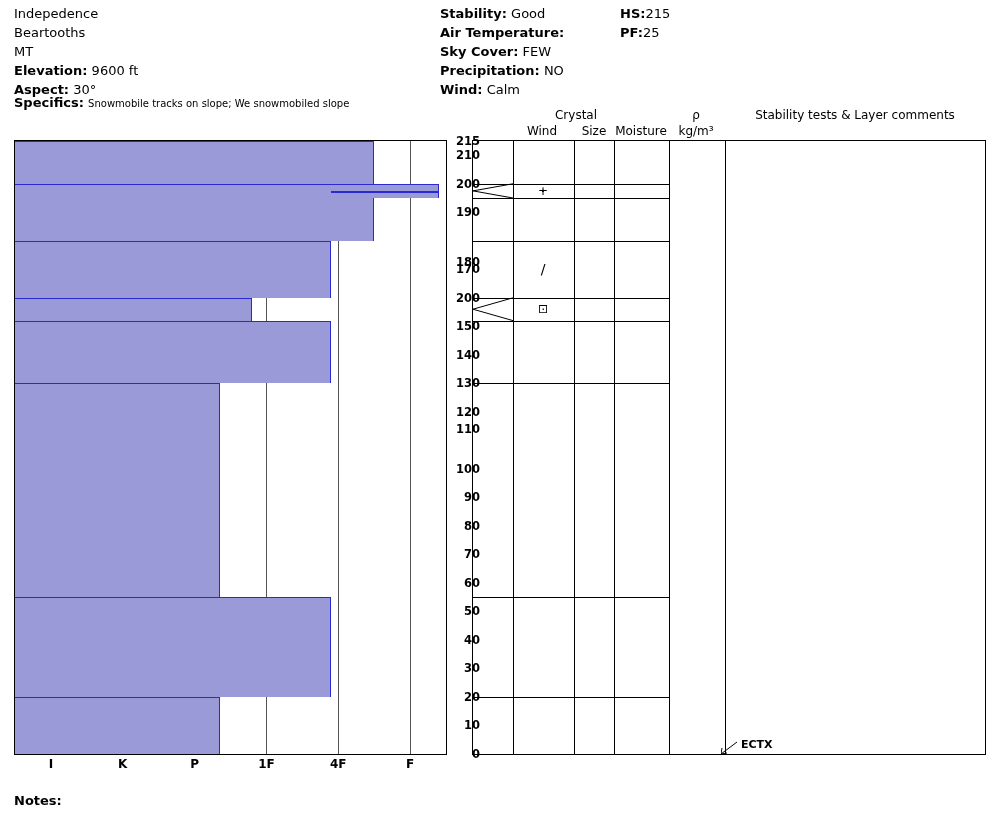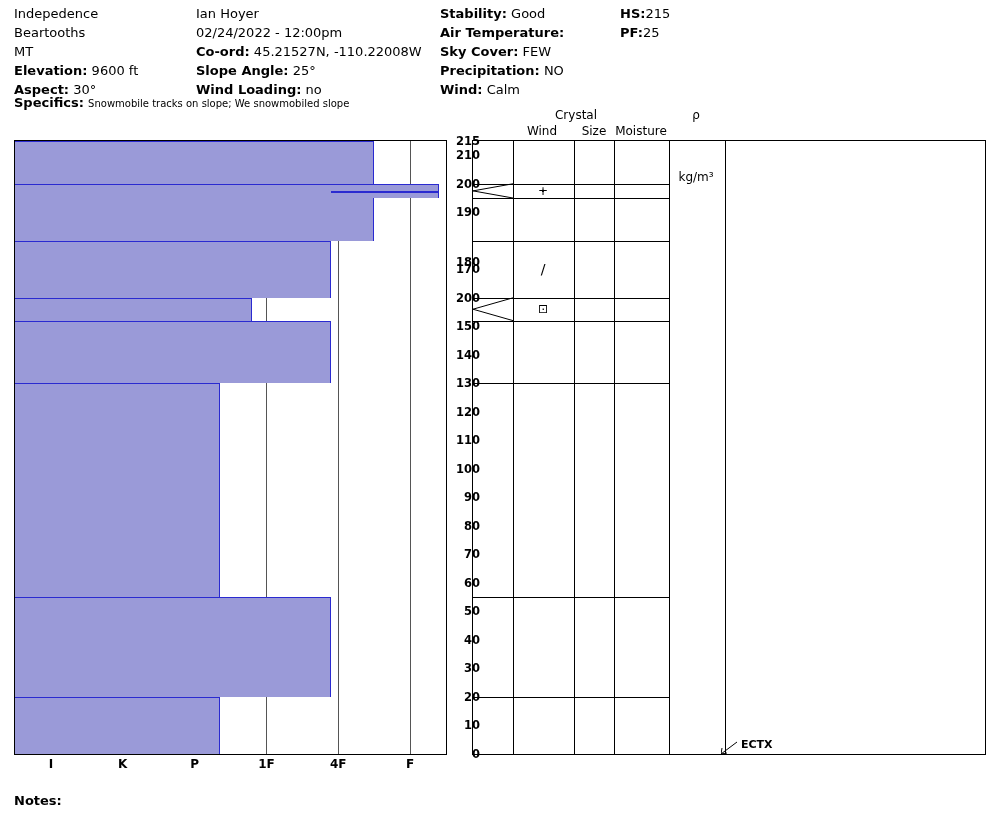--- a/index.html
+++ b/index.html
@@ -164,21 +164,21 @@
   #th-stab    { left: 724px; width: 262px; }
   .th-sub {
     position: absolute;
     top: 124px;
     font-size: 12px;
     text-align: center;
   }
   #ths-form { left: 512px; width: 60px; }
   #ths-size { left: 572px; width: 44px; }
   #ths-moist{ left: 612px; width: 58px; }
-  #ths-rho  { left: 668px; width: 56px; margin-top: 46px; }
+  #ths-rho  { left: 668px; width: 56px; }
 
   .grid-table {
     position: absolute;
     left: 472px;
     top: 140px;
     width: 514px;
     height: 615px;
     border: 1px solid #000;
     box-sizing: border-box;
   }
@@ -223,27 +223,20 @@
   <div class="header">
 
     <div class="hdr-col" id="hdr-loc">
       <div class="row">Indepedence</div>
       <div class="row">Beartooths</div>
       <div class="row">MT</div>
       <div class="row"><span class="lbl">Elevation:</span> <span class="val">9600 ft</span></div>
       <div class="row"><span class="lbl">Aspect:</span> <span class="val">30°</span></div>
     </div>
 
-    <div class="hdr-col" id="hdr-obs">
-      <div class="row">Ian Hoyer</div>
-      <div class="row">02/24/2022 - 12:00pm</div>
-      <div class="row"><span class="lbl">Co-ord:</span> <span class="val">45.21527N, -110.22008W</span></div>
-      <div class="row"><span class="lbl">Slope Angle:</span> <span class="val">25°</span></div>
-      <div class="row"><span class="lbl">Wind Loading:</span> <span class="val">no</span></div>
-    </div>
 
     <div class="hdr-col" id="hdr-cond">
       <div class="row"><span class="lbl">Stability:</span> <span class="val">Good</span></div>
       <div class="row"><span class="lbl">Air Temperature:</span> <span class="val"></span></div>
       <div class="row"><span class="lbl">Sky Cover:</span> <span class="val">FEW</span></div>
       <div class="row"><span class="lbl">Precipitation:</span> <span class="val">NO</span></div>
       <div class="row"><span class="lbl">Wind:</span> <span class="val">Calm</span></div>
     </div>
 
     <div class="hdr-col" id="hdr-hs">
@@ -351,36 +344,37 @@
       <span style="top: 585.488px;">10</span>
       <span style="top: 556.977px; text-align: center;">20</span>
       <span style="top: 528.465px;">30</span>
       <span style="top: 499.953px;">40</span>
       <span style="top: 471.442px;">50</span>
       <span style="top: 442.93px;">60</span>
       <span style="top: 414.419px;">70</span>
       <span style="top: 385.907px;">80</span>
       <span style="top: 357.395px;">90</span>
       <span style="top: 328.884px;">100</span>
-      <span style="top: 300px;">110</span>
+      <span style="top: 289px;">110</span>
       <span style="top: 271.86px;">120</span>
       <span style="top: 243.349px;">130</span>
       <span style="top: 214.837px;">140</span>
       <span style="top: 186.326px;">150</span>
       <span style="top: 157.814px;">200</span>
       <span style="top: 129.302px;">170</span>
       <span style="top: 100.791px; margin-top: 21px;">180</span>
       <span style="top: 72.2791px;">190</span>
       <span style="top: 43.7674px;">200</span>
       <span style="top: 15.2558px;">210</span>
       <span style="top: 1px;">215</span>
     </div>
 
   <div class="table-head" id="th-crystal">Crystal</div>
   <div class="table-head" id="th-rho">ρ</div>
+  <div class="table-head" id="th-stab">Stability tests &amp; Layer comments</div>
 
   <div class="th-sub" id="ths-form">Wind</div>
   <div class="th-sub" id="ths-size">Size</div>
   <div class="th-sub" id="ths-moist">Moisture</div>
   <div class="th-sub" id="ths-rho">kg/m³</div>
 
   <div class="grid-table" id="grid-table">
     <div class="tcol" style="left:40px"></div>
     <div class="tcol" style="left:101px"></div>
     <div class="tcol" style="left:141px"></div>

